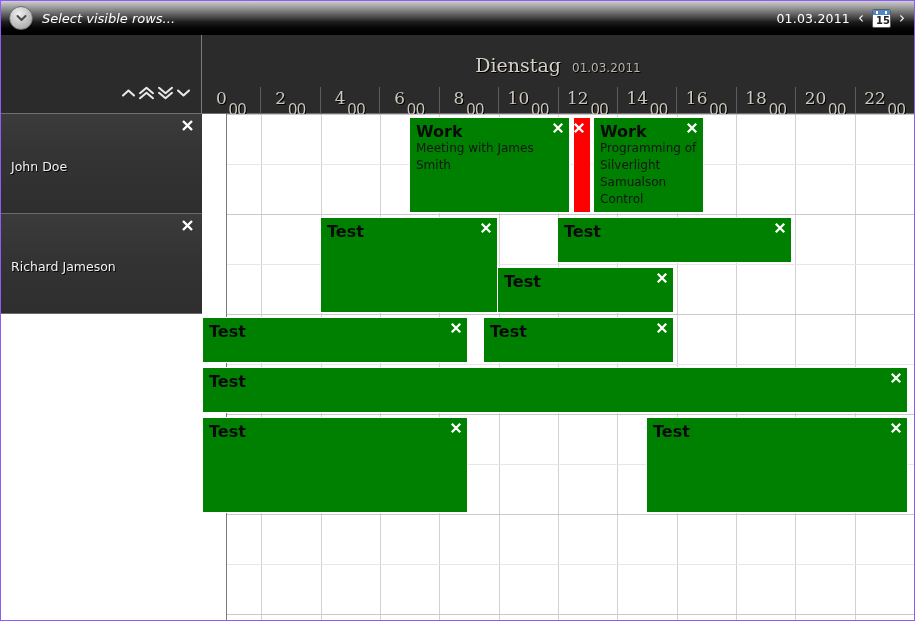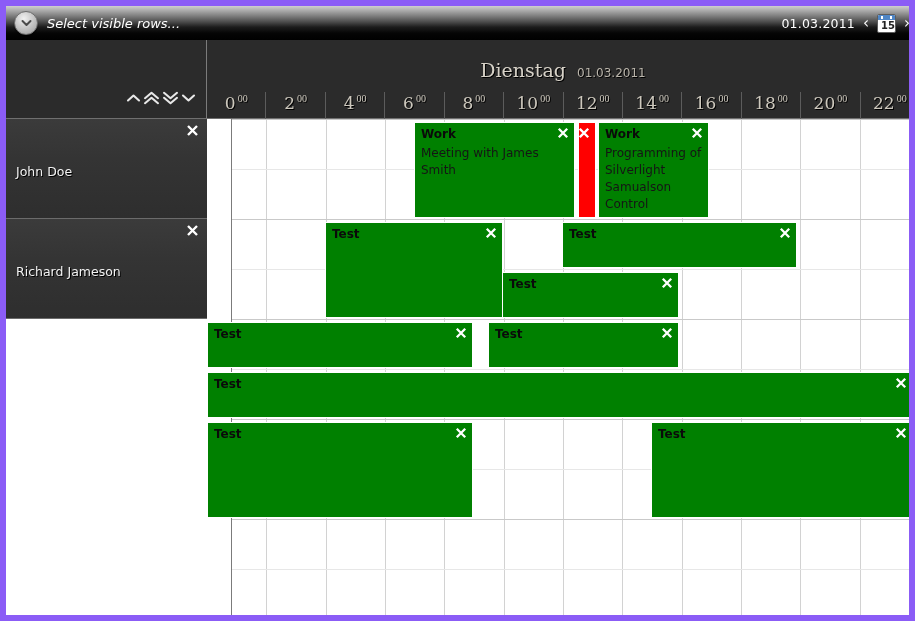--- a/index.html
+++ b/index.html
@@ -8,21 +8,21 @@
   }
   body {
     width: 915px; height: 621px;
     font-family: "DejaVu Sans", sans-serif;
     overflow: hidden;
   }
   .app {
     position: relative;
     width: 915px; height: 621px;
     box-sizing: border-box;
-    border: 6px solid #8b5cf6;
+    border: 1px solid #8b5cf6;
     background: #ffffff;
     overflow: hidden;
   }
 
   
   .titlebar {
     position: absolute;
     left: 0; top: 0;
     width: 913px; height: 34px;
     background: linear-gradient(to bottom,
@@ -179,25 +179,26 @@
   .hour-cell:first-child { border-left: none; }
   .hour-cell .hh {
     color: #cdc8bd;
     font-size: 17px;
     font-family: "DejaVu Serif", serif;
     text-shadow: 1px 1px 0 #000;
     line-height: 20px;
   }
   .hour-cell .mm {
     color: #cdc8bd;
-    font-size: 10px;
-    font-family: Liberation Serif, serif;
+    font-size: 16px;
+    font-family: Liberation Sans, sans-serif;
     text-shadow: 1px 1px 0 #000;
     line-height: 12px;
     margin-left: 2px;
+    margin-top: 16px;
   }
 
   
   .body-area {
     position: absolute;
     left: 0; top: 113px;
     width: 913px; height: 506px;
     background: #ffffff;
     overflow: hidden;
   }
@@ -258,21 +259,21 @@
   .event {
     position: absolute;
     box-sizing: border-box;
     border: 1px solid #ffffff;
     overflow: hidden;
     cursor: pointer;
   }
   .event .ev-title {
     position: absolute;
     left: 6px; top: 4px;
-    font-size: 12px;
+    font-size: 16px;
     font-weight: bold;
     color: #0a0a0a;
     font-family: "DejaVu Sans", sans-serif;
     white-space: nowrap;
   }
   .event .ev-desc {
     position: absolute;
     left: 6px; top: 22px;
     right: 6px;
     font-size: 12px;

